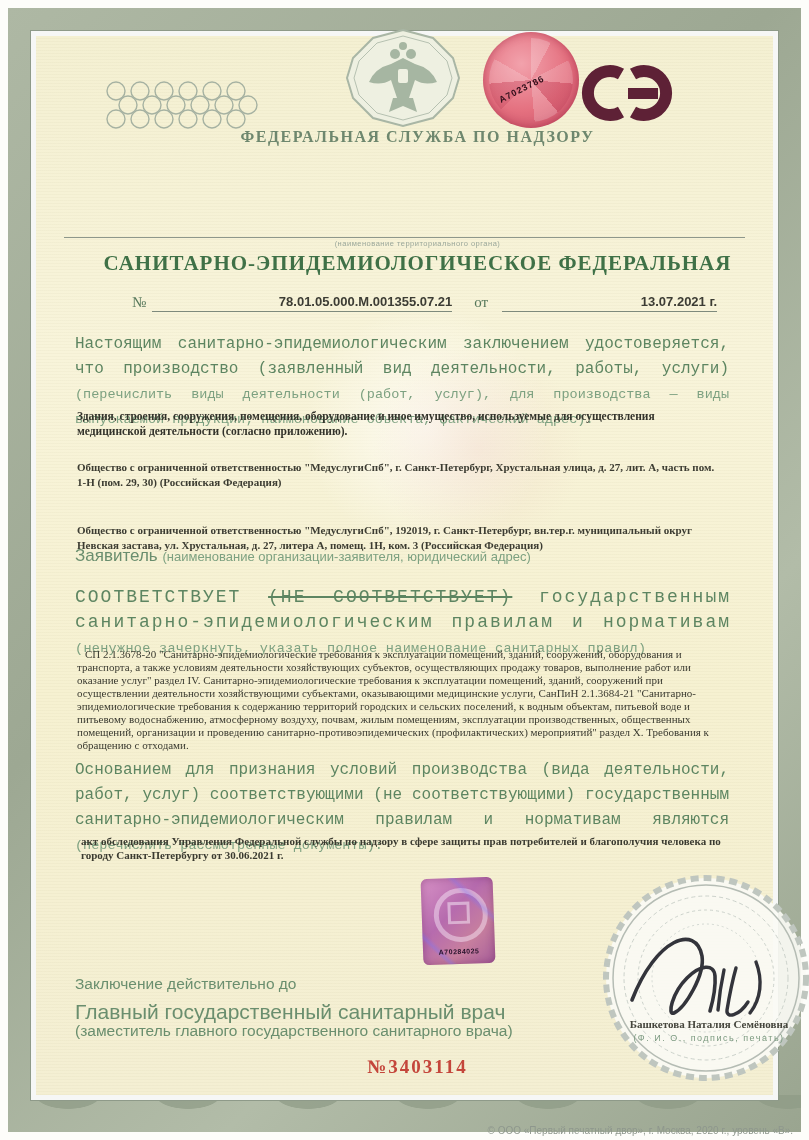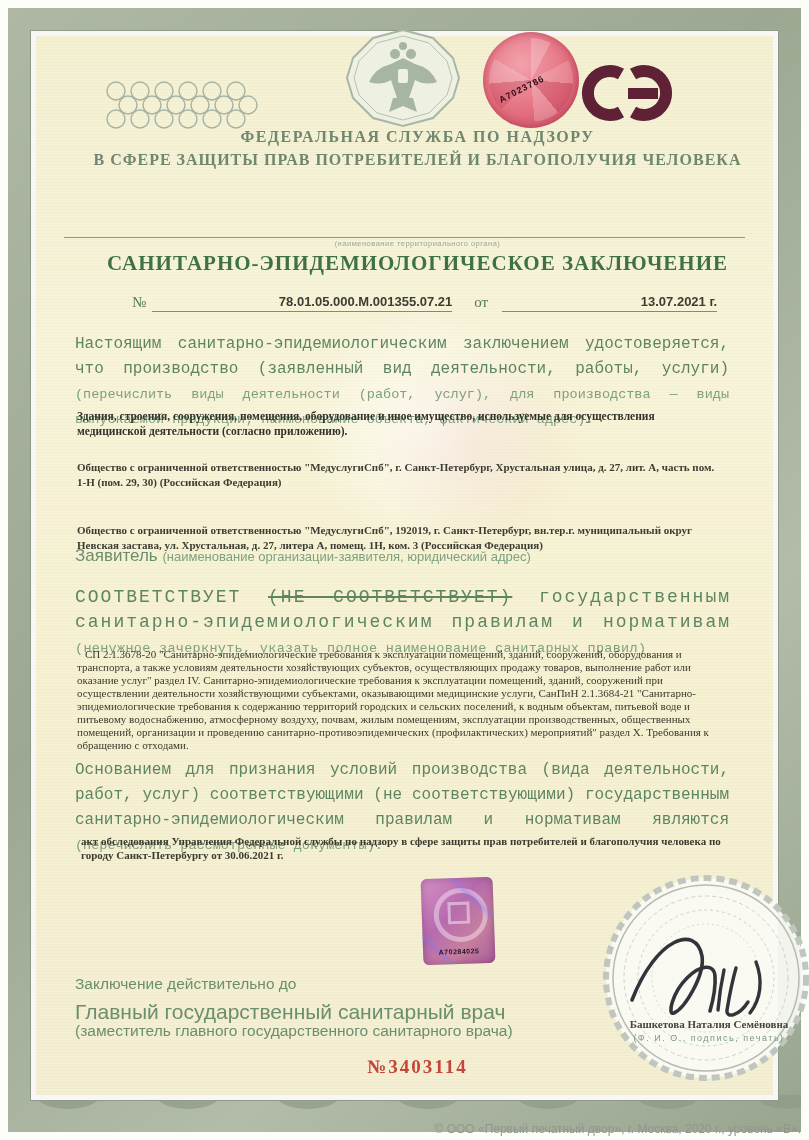--- a/index.html
+++ b/index.html
@@ -93,21 +93,21 @@
 
   .stamp{top:836px;left:548px;width:236px;height:216px;}
   .signer-name{top:982px;left:560px;width:226px;text-align:center;font-size:11px;font-weight:bold;
       color:#45453c;}
   .signer-cap{top:997px;left:560px;width:226px;text-align:center;font-size:9px;color:#7c9a80;
       letter-spacing:1.5px;}
 
   .docnum{top:1020px;font-family:Liberation Serif, serif;font-size:19px;font-weight:bold;
       letter-spacing:2px;color:#c4463b;}
 
-  .copyright{position:absolute;right:8px;bottom:4px;font-size:12px;color:#8e978d;}
+  .copyright{position:absolute;right:16px;bottom:4px;font-size:10px;color:#8e978d;}
 </style>
 </head>
 <body>
 
 <div class="page">
   <div class="frame"></div>
 
   <div class="paper">
     <div class="stripes"></div>
     <div class="watermark"></div>
@@ -158,25 +158,24 @@
 
     <svg class="abs se-logo" width="100" height="70" viewBox="0 0 100 70">
       <g fill="none" stroke="#5e2136" stroke-width="12">
         <path d="M 45 14 A 22 22 0 1 0 45 52"></path>
         <path d="M 57 52 A 22 22 0 1 0 57 14"></path>
       </g>
       <rect x="52" y="28" width="30" height="11" fill="#5e2136"></rect>
     </svg>
 
     <div class="abs ctr hdr1 serif">ФЕДЕРАЛЬНАЯ СЛУЖБА ПО НАДЗОРУ</div>
-    <div class="abs ctr hdr2 serif">В СФЕРЕ ЗАЩИТЫ ПРАВ ПОТРЕБИТЕЛЕЙ И БЛАГОПОЛУЧИЯ  ЧЕЛОВЕКА</div>
     <div class="abs rule"></div>
     <div class="abs ctr rule-cap">(наименование территориального органа)</div>
 
-    <div class="abs ctr title serif">САНИТАРНО-ЭПИДЕМИОЛОГИЧЕСКОЕ ЗАКЛЮЧЕНИЕ</div>
+    <div class="abs ctr title serif">САНИТАРНО-ЭПИДЕМИОЛОГИЧЕСКОЕ ФЕДЕРАЛЬНАЯ</div>
 
     <div class="abs numrow">
       <span class="lbl">№</span>
       <span class="fill f1">78.01.05.000.М.001355.07.21</span>
       <span class="lbl ot">от</span>
       <span class="fill f2">13.07.2021 г.</span>
     </div>
 
     <div class="abs certify p-green">
       <span>Настоящим санитарно-эпидемиологическим заключением удостоверяется, что производство (заявленный вид деятельности, работы, услуги)</span>

